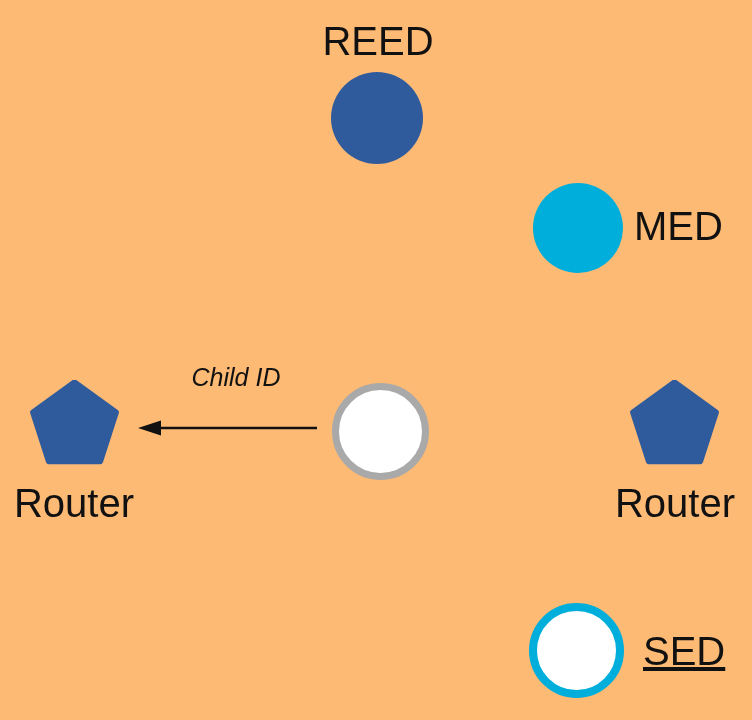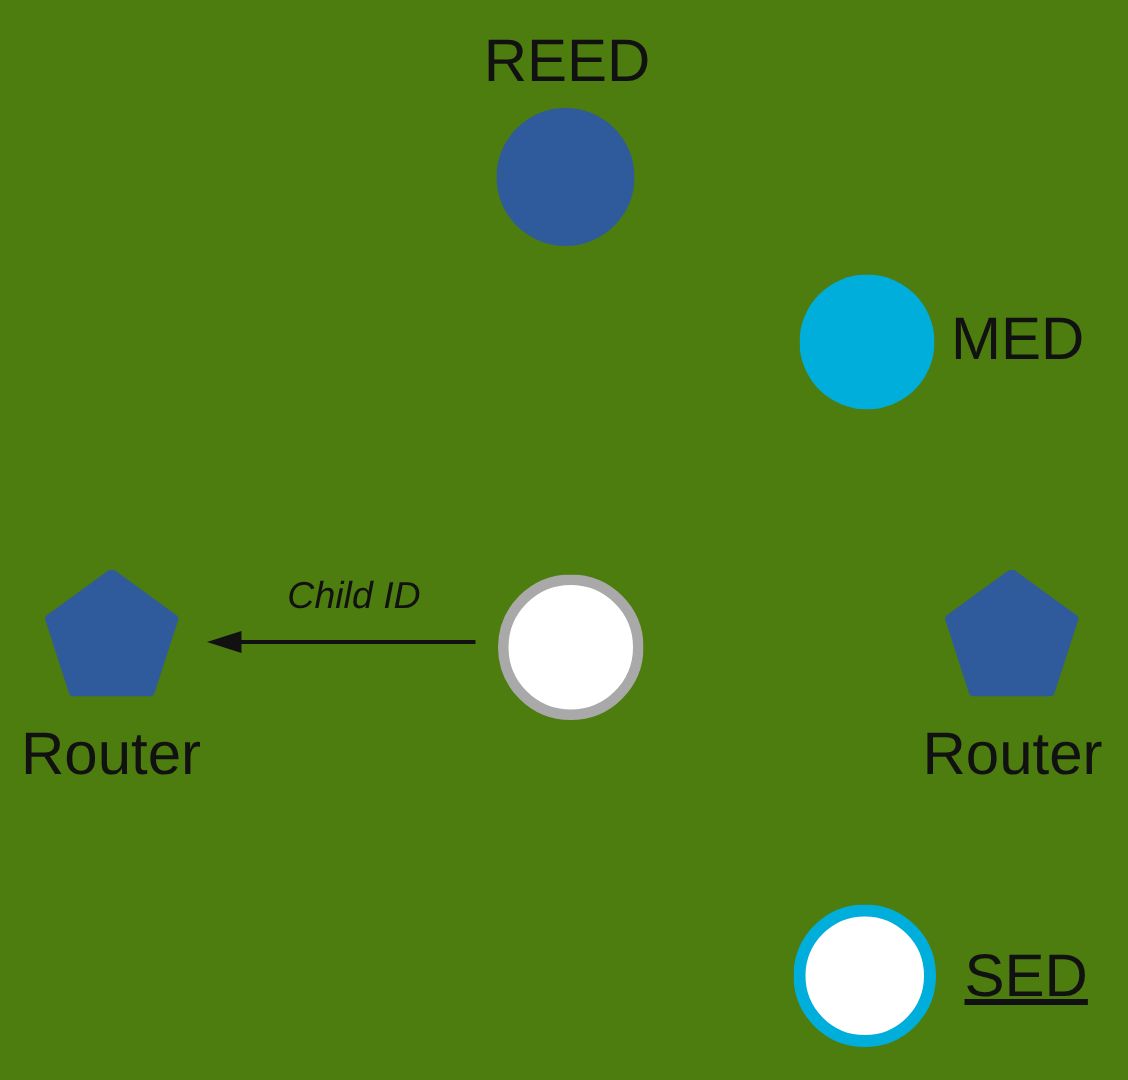--- a/index.html
+++ b/index.html
@@ -4,39 +4,38 @@
 <style>
   html, body { margin: 0; padding: 0; }
   body {
     font-family: "Liberation Sans", "DejaVu Sans", sans-serif;
     background: #ffffff;
   }
   .canvas {
     position: relative;
     width: 752px;
     height: 720px;
-    background: #4d7c0f;
+    background: #fdba74;
     overflow: hidden;
   }
   .abs { position: absolute; }
   .node-label {
     color: #111111;
     font-size: 40px;
     line-height: 40px;
     white-space: nowrap;
   }
   .center { text-align: center; }
   .msg-label {
     color: #111111;
     font-size: 25px;
     line-height: 26px;
     font-style: italic;
     text-align: center;
     white-space: nowrap;
-    margin-top: 20px;
   }
   svg { display: block; }
 </style>
 </head>
 <body>
 
 <div class="canvas">
 
   <div class="abs node-label center" style="left:278px; top:21px; width:200px;">REED</div>
   <svg class="abs" style="left:331px; top:72px;" width="92" height="92" viewBox="0 0 92 92">

